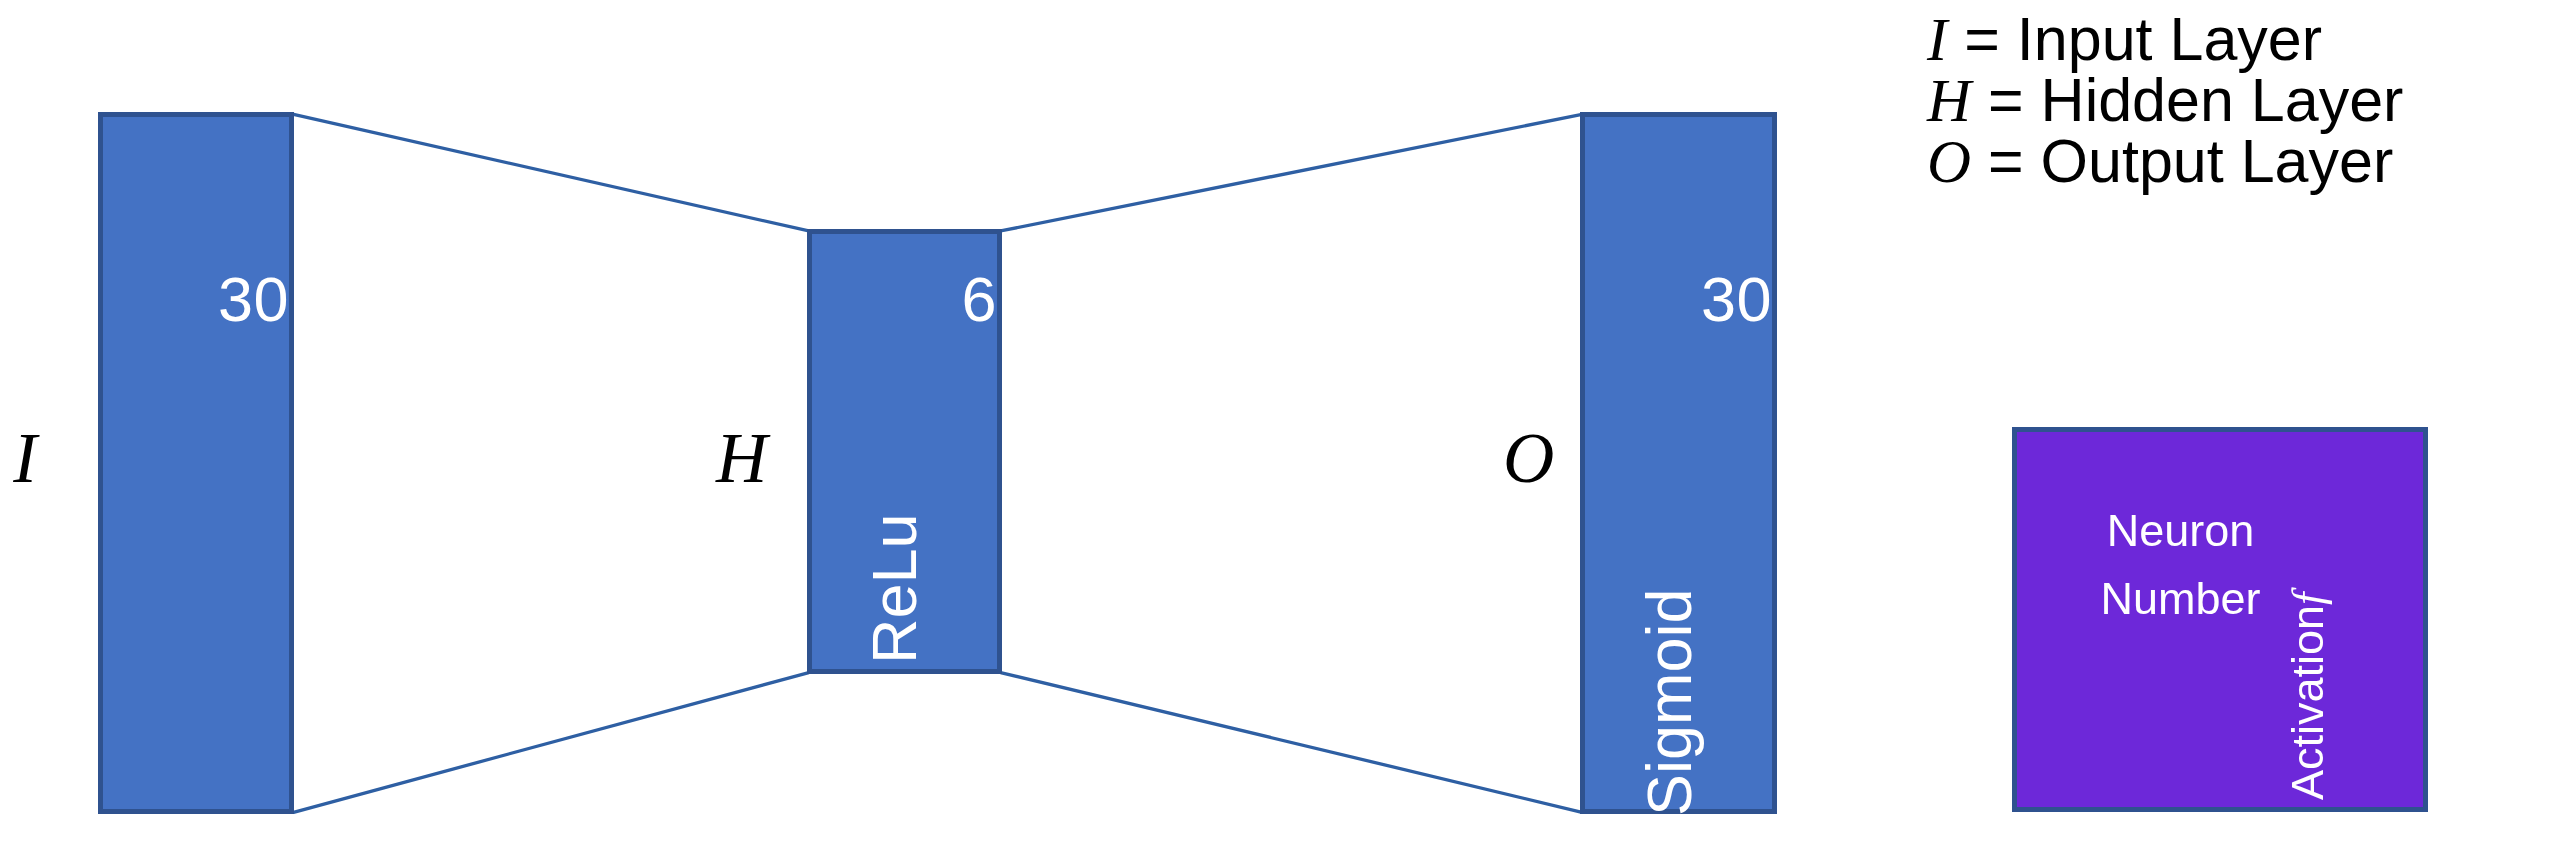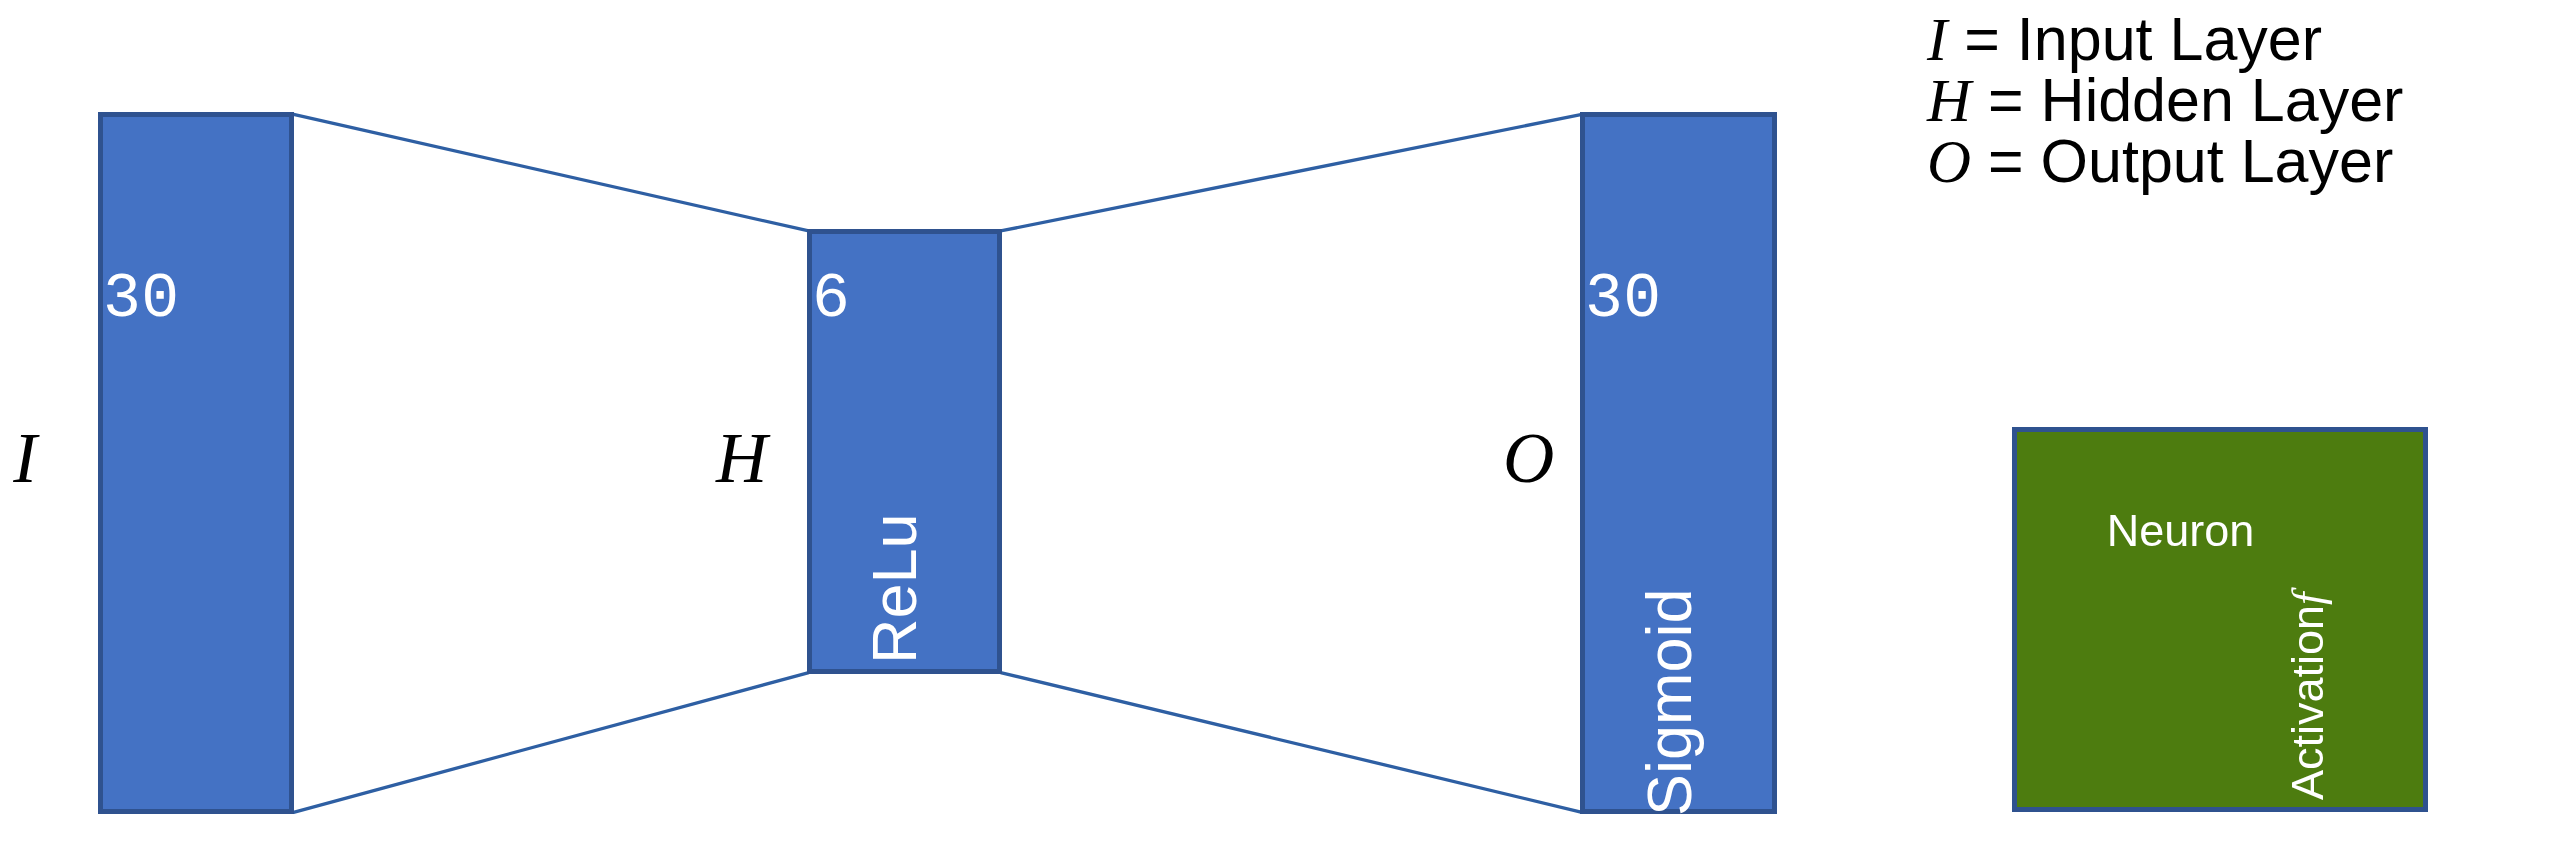--- a/index.html
+++ b/index.html
@@ -35,23 +35,23 @@
   }
 
   #input-bar  { left: 98px; top: 112px; width: 196px; height: 702px; }
   #hidden-bar { left: 807px; top: 229px; width: 195px; height: 445px; }
   #output-bar { left: 1580px; top: 112px; width: 197px; height: 702px; }
 
   .neuron-count {
     position: absolute;
     left: 0;
     width: 100%;
-    text-align: left;
-    color: #ffffff;
-    font-family: Liberation Mono, monospace;
+    text-align: right;
+    color: #ffffff;
+    font-family: Liberation Sans, sans-serif;
     font-size: 63px;
     line-height: 1;
     letter-spacing: 0.4px;
   }
   #input-bar  .neuron-count { top: 151px; }
   #hidden-bar .neuron-count { top:  34px; }
   #output-bar .neuron-count { top: 151px; }
 
   
   .activation-label {
@@ -108,21 +108,21 @@
     font-style: italic;
   }
 
   
   #legend-key-box {
     position: absolute;
     left: 2012px;
     top: 427px;
     width: 416px;
     height: 385px;
-    background: #4d7c0f;
+    background: #6d28d9;
     border: 5.8px solid #2F528F;
     box-sizing: border-box;
   }
   #legend-key-text {
     position: absolute;
     left: 0;
     top: 65px;
     width: 327px;
     text-align: center;
     color: #ffffff;
@@ -193,20 +193,21 @@
     <div class="legend-line">
       <span class="legend-sym">O</span>
       <span>=</span>
       <span>Output Layer</span>
     </div>
   </div>
 
   <div id="legend-key-box">
     <div id="legend-key-text">
       <div>Neuron</div>
+      <div>Number</div>
     </div>
     <div id="legend-activation-label">
       <span>Activation</span><span class="ital">f</span>
     </div>
   </div>
 
 </div>
 
 
 </body></html>

